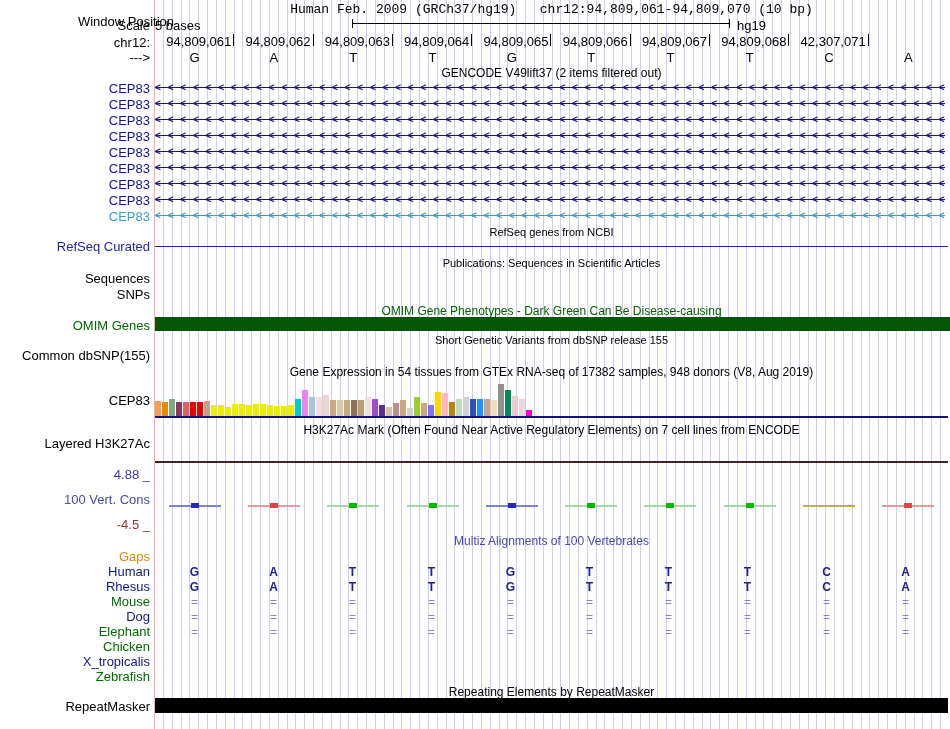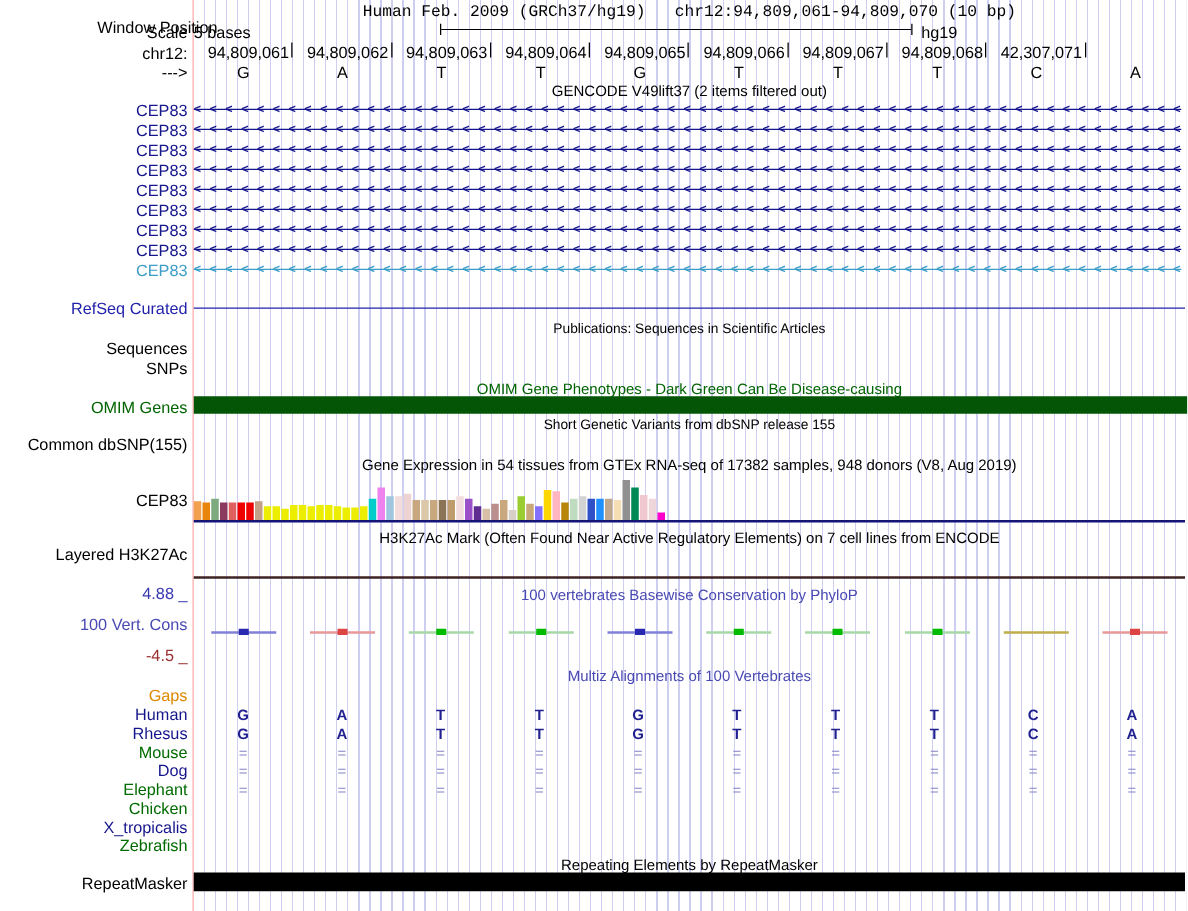--- a/index.html
+++ b/index.html
@@ -171,20 +171,21 @@
       </div>
       <div class="grow">
         <div class="glabel" style="color: rgb(60, 157, 198);">CEP83</div>
         <div class="gtrack">
           <div class="gline" style="background: rgb(60, 157, 198);"></div>
           <div class="gchev" style="color: rgb(60, 157, 198);">&lt;&lt;&lt;&lt;&lt;&lt;&lt;&lt;&lt;&lt;&lt;&lt;&lt;&lt;&lt;&lt;&lt;&lt;&lt;&lt;&lt;&lt;&lt;&lt;&lt;&lt;&lt;&lt;&lt;&lt;&lt;&lt;&lt;&lt;&lt;&lt;&lt;&lt;&lt;&lt;&lt;&lt;&lt;&lt;&lt;&lt;&lt;&lt;&lt;&lt;&lt;&lt;&lt;&lt;&lt;&lt;&lt;&lt;&lt;&lt;&lt;&lt;&lt;&lt;</div>
         </div>
       </div>
     </div>
 
+  <div class="ctitle small" style="top:226px;">RefSeq genes from NCBI</div>
   <div class="lbl" style="top:239px;color:#2222AA;">RefSeq Curated</div>
   <div class="hline" style="top:246px;height:1px;background:#2222AA;"></div>
 
   <div class="ctitle small" style="top:257px;">Publications: Sequences in Scientific Articles</div>
   <div class="lbl" style="top:271px;">Sequences</div>
   <div class="lbl" style="top:287px;">SNPs</div>
 
   <div class="ctitle t12" style="top:304px;color:#006400;">OMIM Gene Phenotypes - Dark Green Can Be Disease-causing</div>
   <div class="lbl" style="top:318px;color:#006400;">OMIM Genes</div>
   <div class="hline" style="top:317px;height:14px;background:#045606;width:795px;"></div>
@@ -250,21 +251,20 @@
       <div class="bar" style="height: 17px; background: rgb(239, 214, 218);"></div>
       <div class="bar" style="height: 6px; background: rgb(255, 0, 204);"></div>
     </div>
   <div class="hline" style="top:416px;height:2px;background:#151578;"></div>
 
   <div class="ctitle t12" style="top:423px;">H3K27Ac Mark (Often Found Near Active Regulatory Elements) on 7 cell lines from ENCODE</div>
   <div class="lbl" style="top:436px;">Layered H3K27Ac</div>
   <div class="hline" style="top:461px;height:2px;background:#3E2323;"></div>
 
   <div class="lbl" style="top:467px;color:#3A3AB2;">4.88 _</div>
-  <div class="ctitle t12" style="top:469px;color:#4949B2;">100 vertebrates Basewise Conservation by PhyloP</div>
   <div class="lbl" style="top:492px;color:#4949B2;">100 Vert. Cons</div>
   <div class="cons-row">
       <div class="cons-col">
         <div class="cons-line" style="background: rgb(128, 128, 216);">
           <div class="cons-center" style="background: rgb(40, 40, 176);"></div>
         </div>
       </div>
       <div class="cons-col">
         <div class="cons-line" style="background: rgb(232, 152, 152);">
           <div class="cons-center" style="background: rgb(221, 68, 68);"></div>

